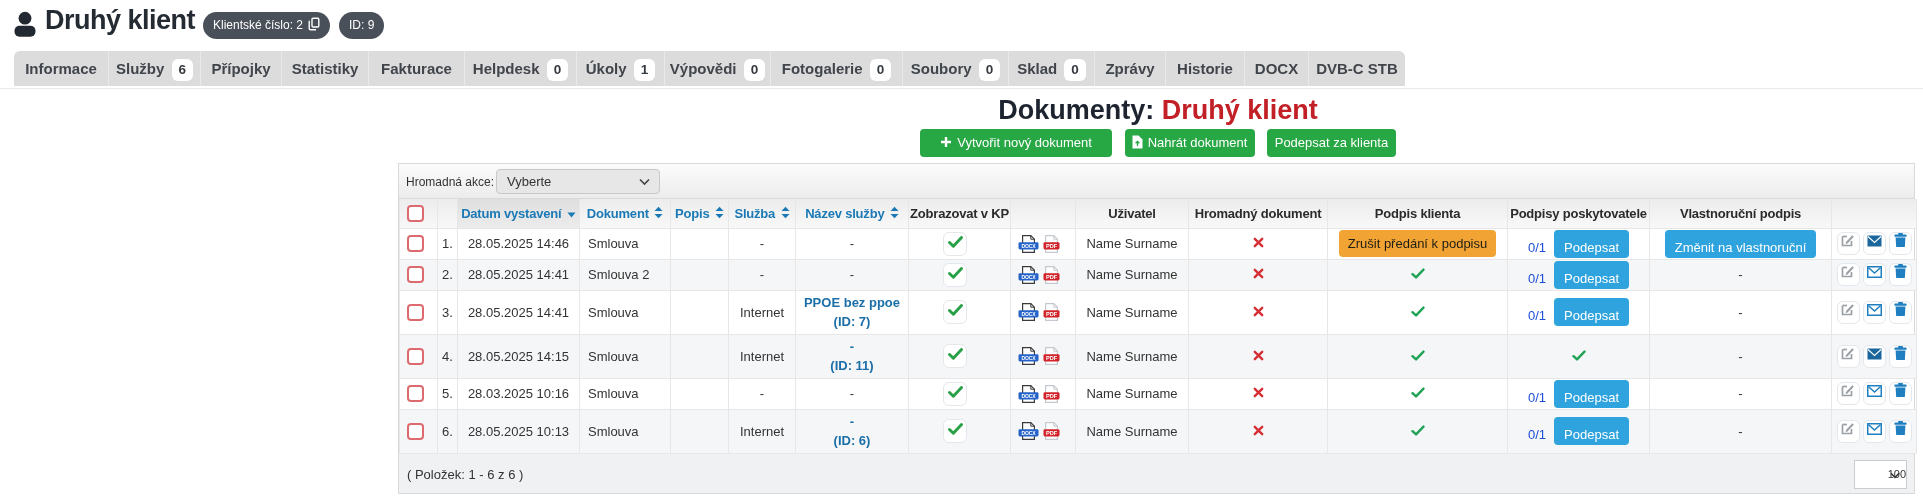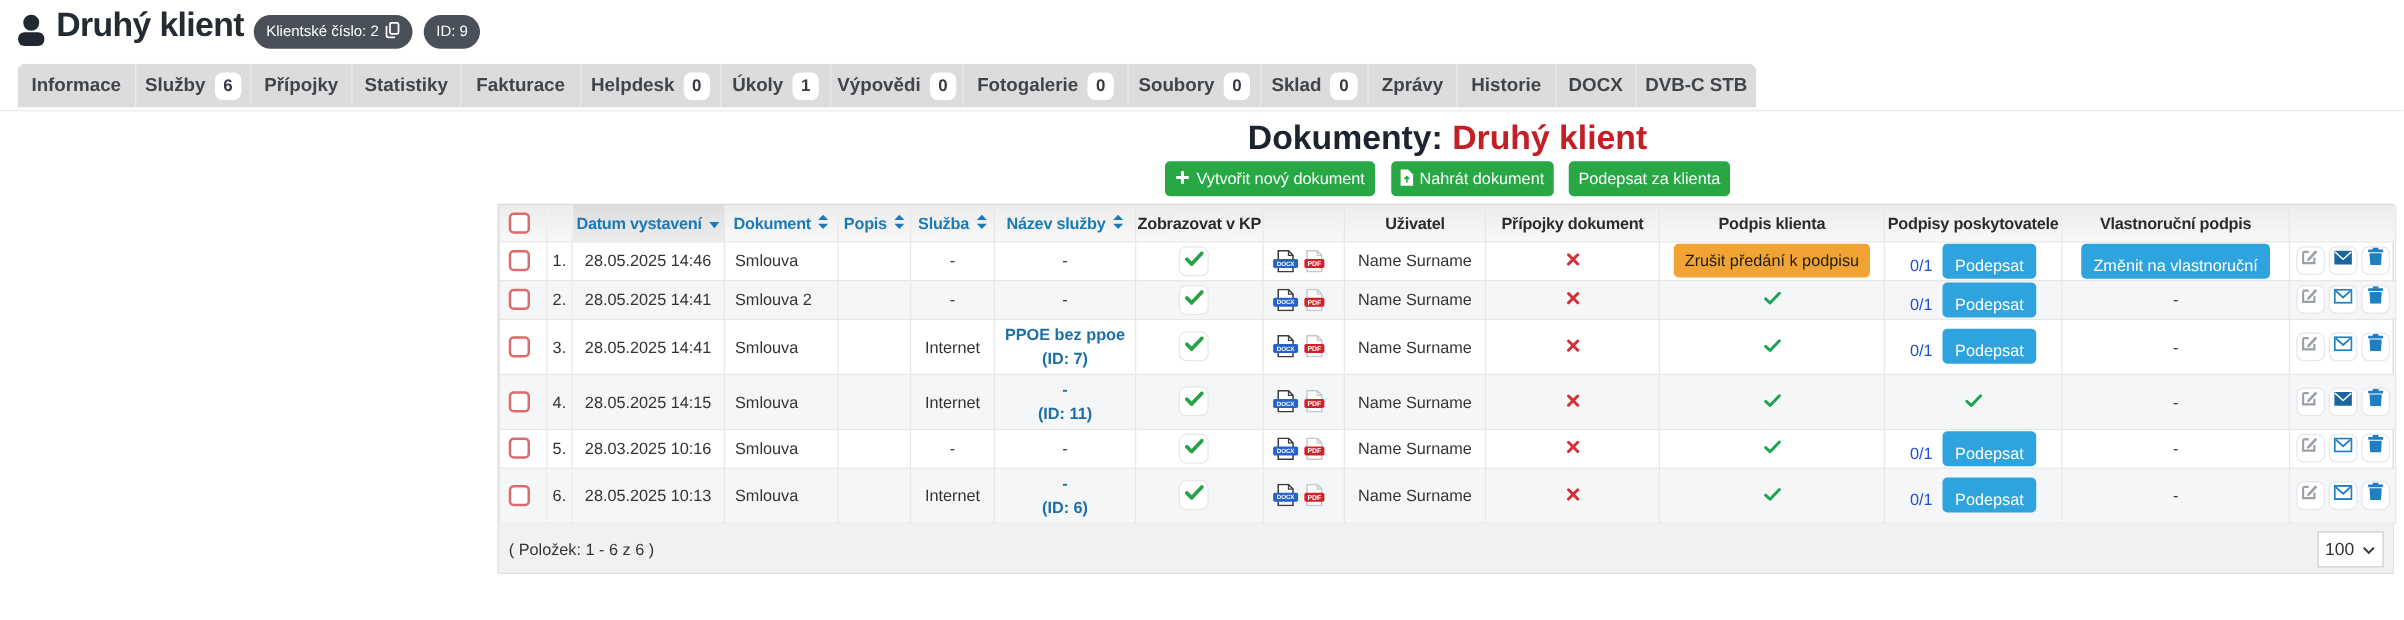--- a/index.html
+++ b/index.html
@@ -57,23 +57,23 @@
 table.main td:nth-child(8), table.main td:nth-child(9) { padding-right: 9px; }
 table.main td:first-child, table.main th:first-child { padding-right: 7px; }
 .rownum { color: #7a7a7a; font-size: 12.5px; }
 .cb { display: inline-block; width: 17px; height: 17px; border: 2px solid #dc6a6e; border-radius: 4px; background: #fff; vertical-align: middle; }
 .blue2 { color: #1b6fa8; font-weight: bold; line-height: 19px; }
 .okbox { display: inline-block; width: 24px; height: 24px; border: 1px solid #e4e7ec; border-radius: 6px; background: #fff; vertical-align: middle; line-height: 22px; }
 .obtn { display: inline-block; background: #f1a434; color: #1f1d15; font-size: 13px; line-height: 27px; height: 27px; border-radius: 4px; padding: 0 9px; white-space: nowrap; }
 .bbtn { display: inline-block; background: #2fa3dd; color: #fff; font-size: 13px; line-height: 28px; height: 28px; border-radius: 4px; padding: 4px 10px; white-space: nowrap; }
 .frac { display: inline-block; margin-right: 8px; font-size: 13px; color: #1d4ed8; }
 .abtn { display: inline-block; width: 23px; height: 23px; background: #fff; border: 1px solid #e4e7ec; border-radius: 6px; vertical-align: middle; margin: 0 1.5px; line-height: 20px; }
-#foot { height: 39px; background: #eff1f2; position: relative; }
+#foot { height: 39px; background: #eff1f2; position: relative; text-align: right; }
 #foot .cnt { position: absolute; left: 8px; top: 13px; font-size: 13px; color: #333; }
-#foot .psel { position: absolute; right: 7px; top: 6px; width: 53px; height: 29px; background: #fff; border: 1px solid #ccc; border-radius: 0; font-size: 14px; color: #333; line-height: 27px; padding-left: 5px; }
+#foot .psel { position: absolute; right: 7px; top: 6px; width: 53px; height: 29px; background: #fff; border: 1px solid #ccc; border-radius: 0; font-size: 11px; color: #333; line-height: 27px; padding-left: 5px; }
 #foot .psel svg { position: absolute; right: 6px; top: 11px; }
 .ficon { display: inline-block; vertical-align: middle; margin: 0 2px; }
 .si { vertical-align: -1px; margin-left: 2px; }
 </style>
 </head>
 <body>
 <div id="page">
 
   <div id="hdr">
     <svg class="usericon" width="24" height="27" viewBox="0 0 24 27">
@@ -102,31 +102,37 @@
     <div class="tab" style="width:86px">Sklad <span class="tbadge">0</span></div>
     <div class="tab" style="width:71px">Zprávy</div>
     <div class="tab" style="width:79px">Historie</div>
     <div class="tab" style="width:64px">DOCX</div>
     <div class="tab" style="width:96px">DVB-C STB</div>
   </div>
   <div id="hdrline"></div>
 
   <div id="ptitle">Dokumenty: <span class="red">Druhý klient</span></div>
   <div id="btnrow">
-    <span class="gbtn" style="width:168px"><svg width="12" height="12" viewBox="0 0 12 12" style="vertical-align:-1px;margin-right:5px">
+    <span class="gbtn" style="width:192px"><svg width="12" height="12" viewBox="0 0 12 12" style="vertical-align:-1px;margin-right:5px">
           <path d="M6 1 V11 M1 6 H11" stroke="#fff" stroke-width="2.4"></path>
         </svg>Vytvořit nový dokument</span>
     <span class="gbtn" style="width:130px"><svg width="11" height="14" viewBox="0 0 11 14" style="vertical-align:-2px;margin-right:5px">
           <path d="M0.5 0.5 h6 l4 4 V13.5 H0.5 Z" fill="#fff"></path>
           <path d="M5.5 11 V6.5 M3.6 8.2 L5.5 6.3 L7.4 8.2" stroke="#28a745" stroke-width="1.3" fill="none"></path>
         </svg>Nahrát dokument</span>
     <span class="gbtn" style="width:129px">Podepsat za klienta</span>
   </div>
 
   <div id="tblwrap">
+    <div id="toolbar">
+      <label>Hromadná akce:</label>
+        <span class="sel">Vyberte<svg width="11" height="8" viewBox="0 0 11 8">
+            <path d="M1 1.5 L5.5 6 L10 1.5" fill="none" stroke="#444" stroke-width="1.6"></path>
+          </svg></span>
+    </div>
     <table class="main">
       <colgroup>
         <col class="c1">
           <col class="c2">
           <col class="c3">
           <col class="c4">
           <col class="c5">
         <col class="c6">
           <col class="c7">
           <col class="c8">
@@ -157,21 +163,21 @@
                 <path d="M0.5 5 L4.5 0.8 L8.5 5 Z" fill="#1b7ab5"></path>
                 <path d="M0.5 8 L4.5 12.2 L8.5 8 Z" fill="#1b7ab5"></path>
               </svg></th>
         <th>Název služby <svg class="si" width="9" height="13" viewBox="0 0 9 13">
                 <path d="M0.5 5 L4.5 0.8 L8.5 5 Z" fill="#1b7ab5"></path>
                 <path d="M0.5 8 L4.5 12.2 L8.5 8 Z" fill="#1b7ab5"></path>
               </svg></th>
         <th class="dark">Zobrazovat v KP</th>
         <th></th>
         <th class="dark">Uživatel</th>
-        <th class="dark">Přípojky dokument</th>
+        <th class="dark">Hromadný dokument</th>
         <th class="dark">Podpis klienta</th>
         <th class="dark">Podpisy poskytovatele</th>
         <th class="dark">Vlastnoruční podpis</th>
         <th></th>
       </tr>
 
       </tbody>
         <tbody>
       <tr>
         <td><span class="cb"></span></td>

